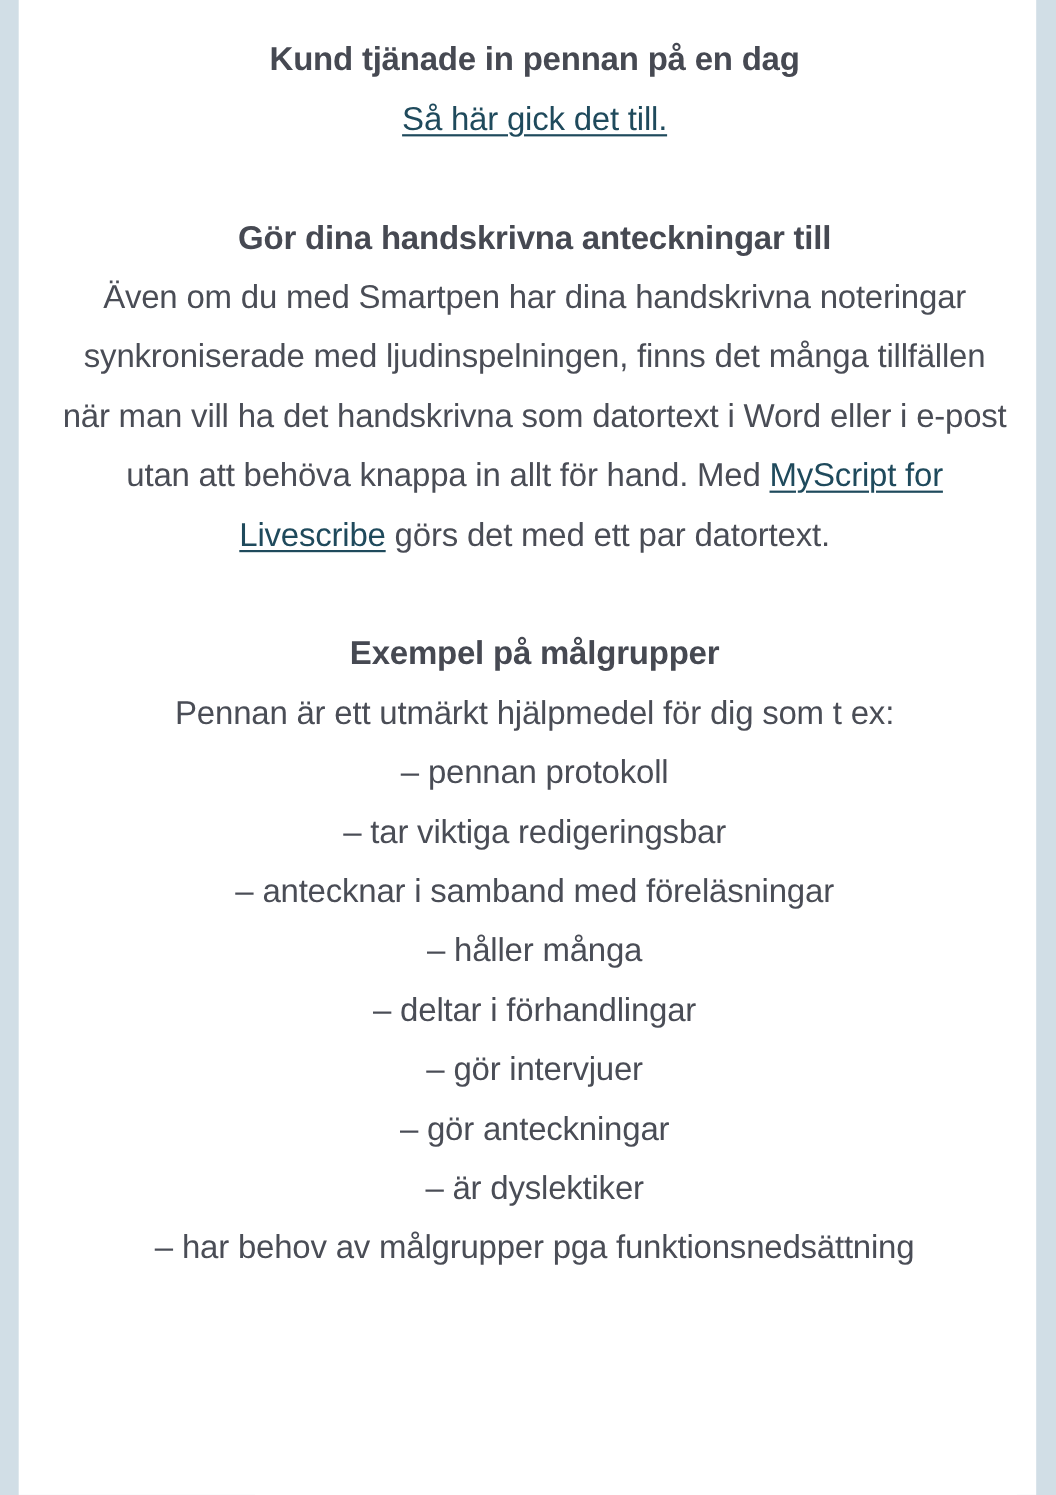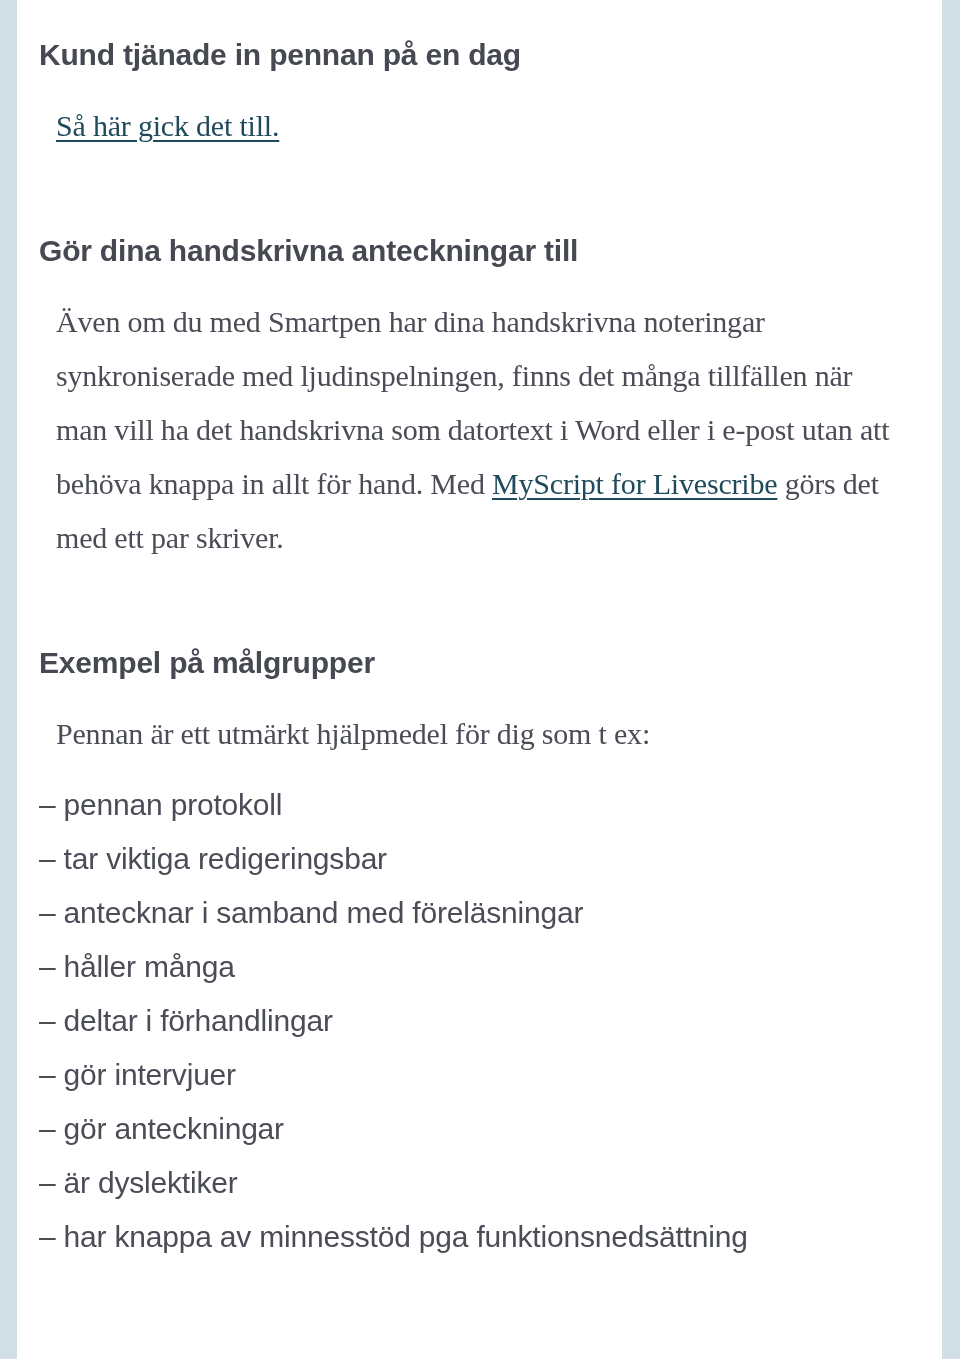--- a/index.html
+++ b/index.html
@@ -13,37 +13,37 @@
     .page {
       position: absolute;
       left: 17px;
       top: 0;
       width: 925px;
       height: 1359px;
       background: #ffffff;
     }
     .content {
       position: absolute;
-      left: 22px;
+      left: 34px;
       top: 28px;
       width: 870px;
       font-family: "Liberation Sans", sans-serif;
       font-size: 30px;
       line-height: 54px;
       color: #4a4d56;
       letter-spacing: -0.2px;
+      text-align: center;
     }
     .heading {
       font-weight: bold;
       color: #464952;
       margin: 0;
     }
     .para {
-      margin: 17px;
-      font-family: Liberation Serif, serif;
+      margin: 0;
     }
     .spacer {
       height: 54px;
     }
     a.link {
       color: #1f4a5c;
       text-decoration: underline;
       text-decoration-thickness: 2px;
       text-underline-offset: 4px;
     }
@@ -61,32 +61,32 @@
     <p class="heading">Kund tjänade in pennan på en dag</p>
     <p class="para">
       <a class="link" href="#">Så här gick det till.</a>
     </p>
 
     <div class="spacer"></div>
 
     <p class="heading">
       <span>Gör dina handskrivna anteckningar till</span><br>
     </p>
-    <p class="para"><span>Även om du med Smartpen har dina handskrivna noteringar synkroniserade med ljudinspelningen, finns det många tillfällen när man vill ha det handskrivna som datortext i Word eller i e-post utan att behöva knappa in allt för hand. Med </span><a class="link" href="#">MyScript for Livescribe</a><span> görs det med ett par skriver.</span></p>
+    <p class="para"><span>Även om du med Smartpen har dina handskrivna noteringar synkroniserade med ljudinspelningen, finns det många tillfällen när man vill ha det handskrivna som datortext i Word eller i e-post utan att behöva knappa in allt för hand. Med </span><a class="link" href="#">MyScript for Livescribe</a><span> görs det med ett par datortext.</span></p>
 
     <div class="spacer"></div>
 
     <p class="heading">Exempel på målgrupper</p>
     <p class="para">Pennan är ett utmärkt hjälpmedel för dig som t ex:</p>
     <div>
       <p class="list-item">– pennan protokoll</p>
       <p class="list-item">– tar viktiga redigeringsbar</p>
       <p class="list-item">– antecknar i samband med föreläsningar</p>
       <p class="list-item">– håller många</p>
       <p class="list-item">– deltar i förhandlingar</p>
       <p class="list-item">– gör intervjuer</p>
       <p class="list-item">– gör anteckningar</p>
       <p class="list-item">– är dyslektiker</p>
-      <p class="list-item">– har knappa av minnesstöd pga funktionsnedsättning</p>
+      <p class="list-item">– har behov av målgrupper pga funktionsnedsättning</p>
     </div>
 
   </div>
 </div>
 
 </body></html>

